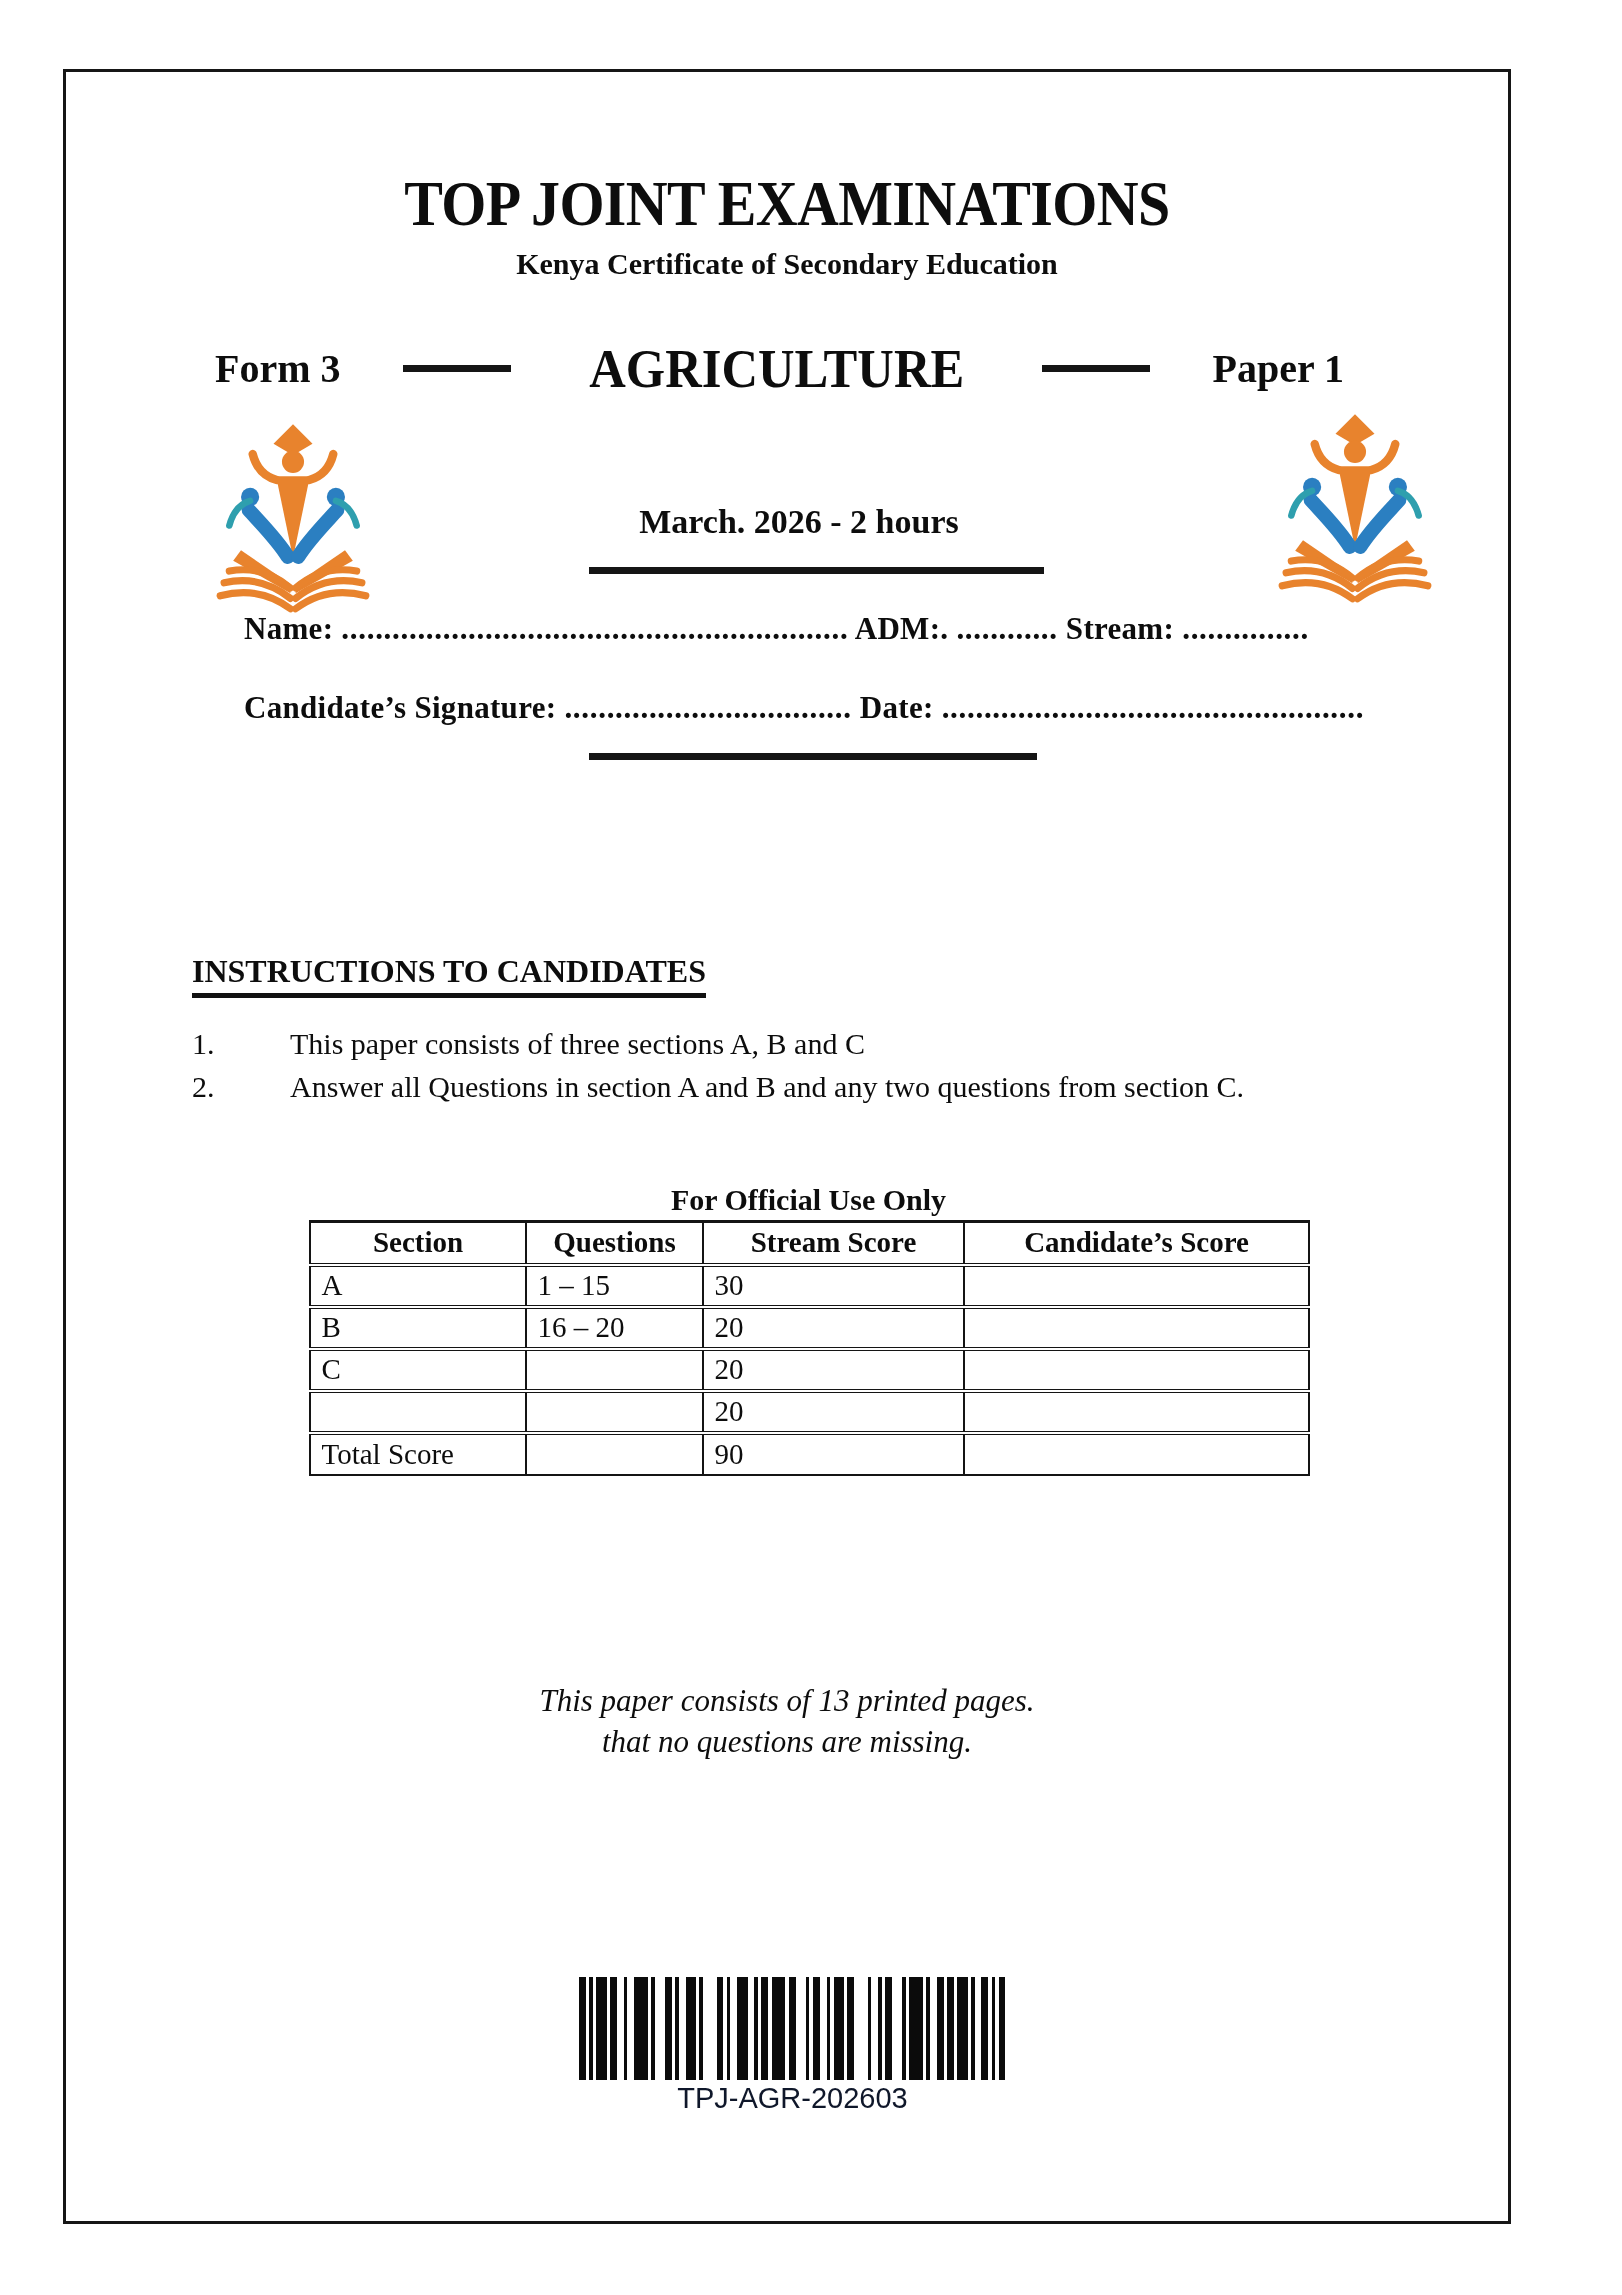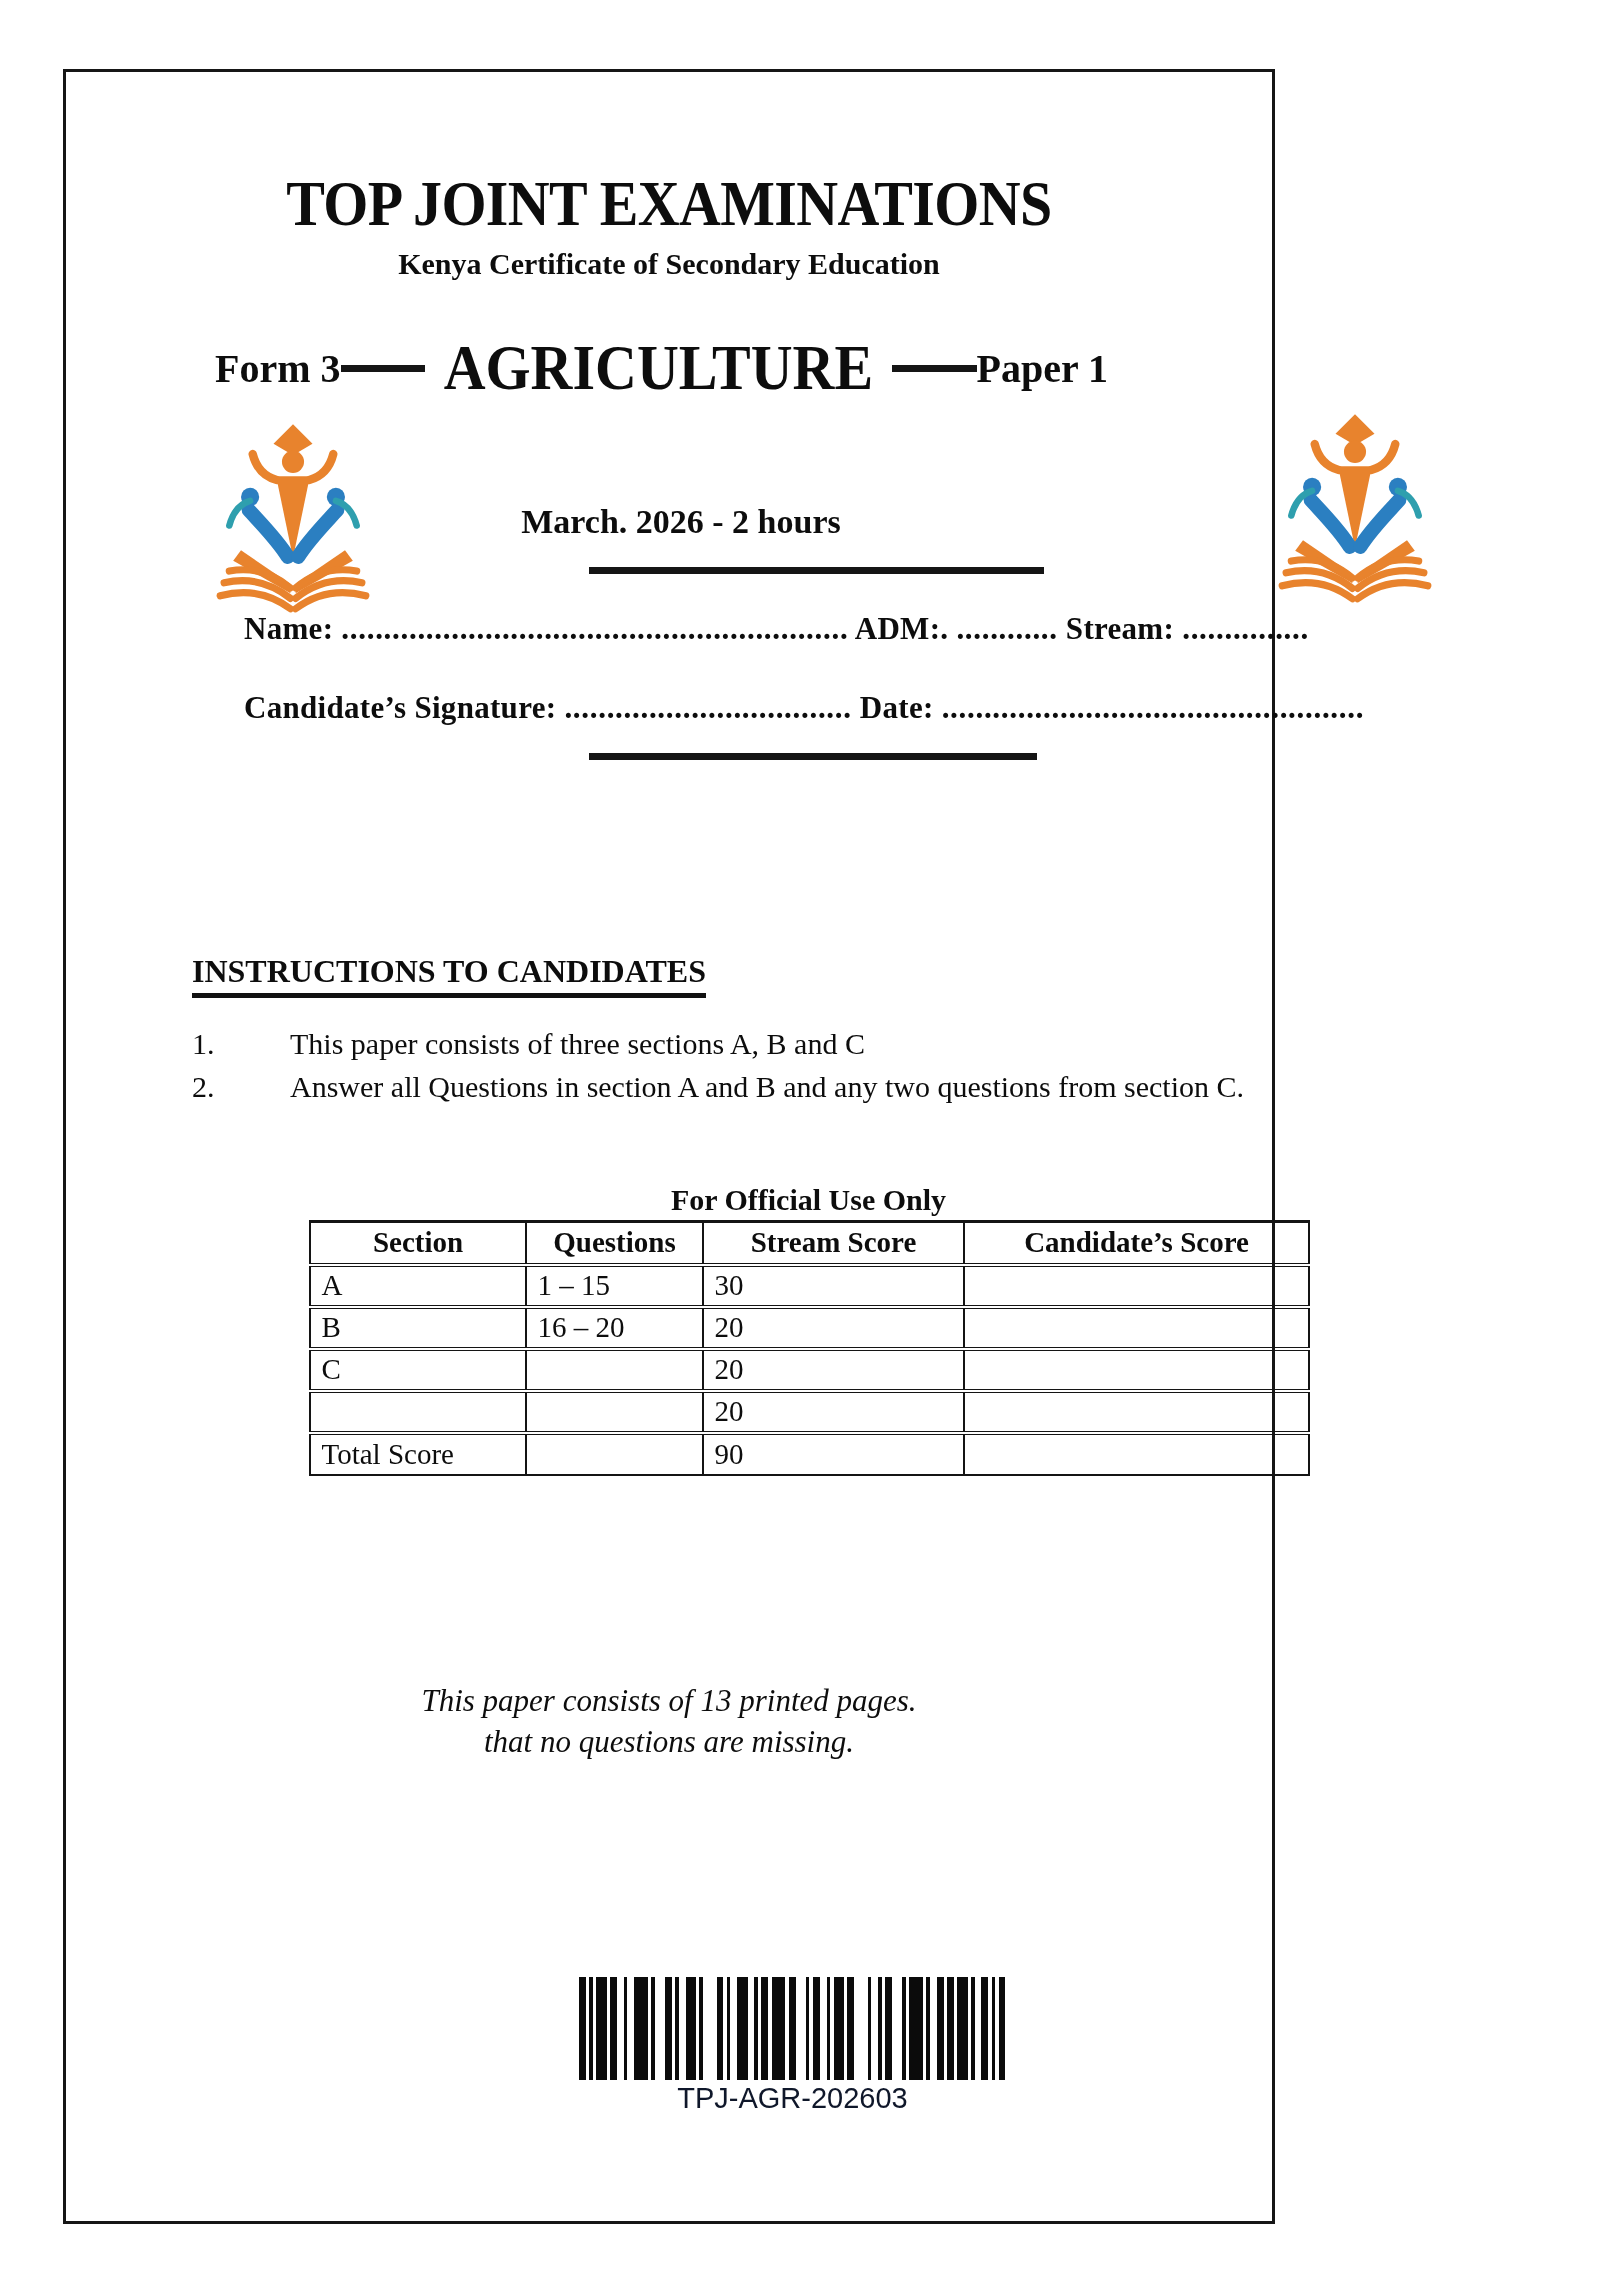--- a/index.html
+++ b/index.html
@@ -5,21 +5,21 @@
   * { margin: 0; padding: 0; box-sizing: border-box; }
   html, body { background: #ffffff; }
   body {
     width: 1623px; height: 2295px;
     position: relative;
     font-family: "Liberation Serif", serif;
     color: #0d0d0d;
   }
   .sheet {
     position: absolute; left: 63px; top: 69px;
-    width: 1212px; height: 2155px;
+    width: 1448px; height: 2155px;
     border: 3.3px solid #161616;
   }
   .abs { position: absolute; }
 
   .title {
     top: 98px; left: 0; width: 100%;
     text-align: center; font-size: 63px; font-weight: bold;
     line-height: 1.1; letter-spacing: -0.7px;
   }
   .title .squeeze, .subject .squeeze {
@@ -29,21 +29,21 @@
   .subtitle {
     top: 175px; left: 0; width: 100%;
     text-align: center; font-size: 30px; font-weight: bold;
   }
   .subject-row {
     top: 257px; left: 149px; right: 164px;
     display: flex; align-items: center; justify-content: space-between;
     height: 79px;
   }
   .form-level, .paper-number { font-size: 40px; font-weight: bold; white-space: nowrap; }
-  .subject { font-size: 63px; font-weight: bold; white-space: nowrap; }
+  .subject { font-size: 55px; font-weight: bold; white-space: nowrap; }
   .dash { width: 108px; height: 7.2px; background: #151515; }
 
   .logo { width: 156px; height: 206px; }
   .logo-left { left: 149px; top: 346px; }
   .logo-right { left: 1211px; top: 336px; }
 
   .session {
     top: 431px; left: 0; width: 100%;
     text-align: center; font-size: 34px; font-weight: bold; padding-left: 24px;
   }

